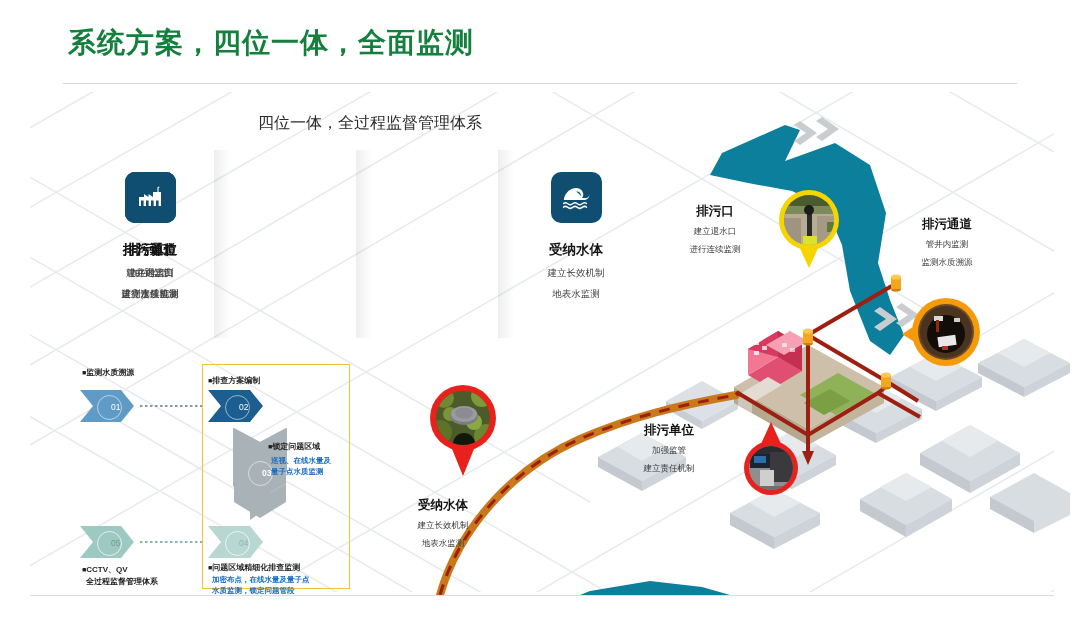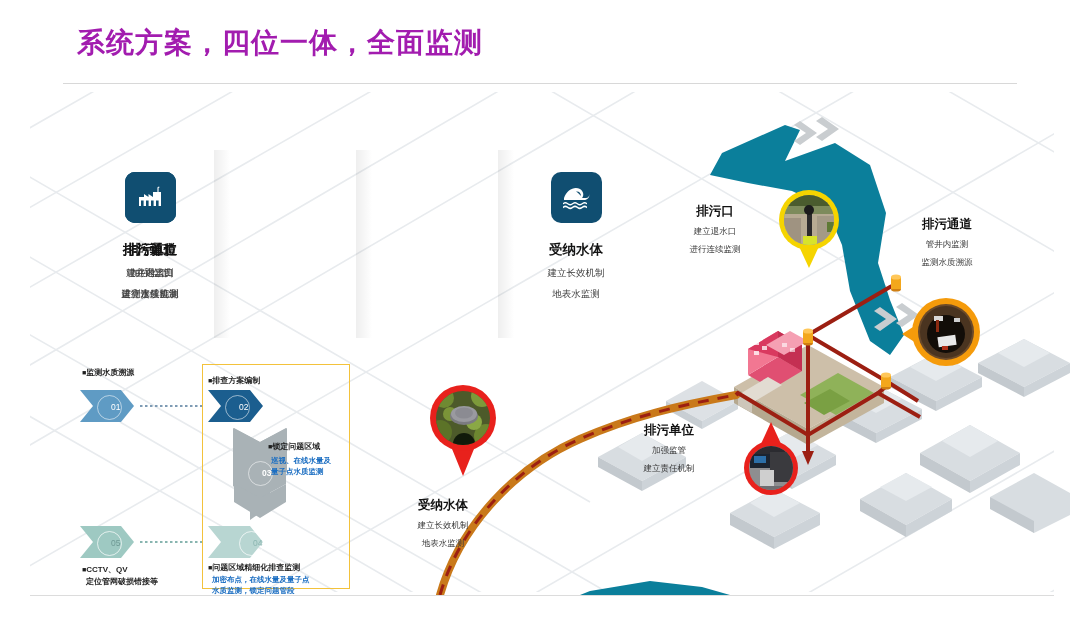--- a/index.html
+++ b/index.html
@@ -7,22 +7,22 @@
     width: 1080px; height: 618px;
     background: #ffffff;
     font-family: "Liberation Sans", sans-serif;
     overflow: hidden;
     position: relative;
   }
   .slide { position: relative; width: 1080px; height: 618px; background: #fff; overflow: hidden; }
 
   
   .title {
-    position: absolute; left: 77px; top: 24px;
-    font-size: 28px; font-weight: bold; color: #a21caf;
+    position: absolute; left: 68px; top: 24px;
+    font-size: 28px; font-weight: bold; color: #15803d;
     letter-spacing: 1px; white-space: nowrap;
   }
   .logo { position: absolute; right: 58px; top: 28px; text-align: center; }
   .logo-main { font-size: 25px; font-weight: bold; letter-spacing: -0.5px; line-height: 1; }
   .logo-main .k { color: #1a1a1a; }
   .logo-main .b { color: #3b7ddd; }
   .logo-sub { font-size: 14px; color: #4a8bea; letter-spacing: 3px; margin-top: 5px; font-weight: bold; }
   .header-rule {
     position: absolute; left: 63px; top: 83px; width: 954px; height: 1px;
     background: #d8d8d8;
@@ -127,20 +127,21 @@
         <path d="M760 -260 L1400 110"></path>
       </g>
     </svg>
   </div>
 
   <div class="title">系统方案，四位一体，全面监测</div>
 
   <div class="header-rule"></div>
   <div class="footer-rule"></div>
 
+  <div class="sub-title">四位一体，全过程监督管理体系</div>
 
   <div class="cards">
     <div class="card-sep sep1"></div>
     <div class="card-sep sep2"></div>
     <div class="card-sep sep3"></div>
 
     <div class="card">
       <div class="ico">
         <svg width="30" height="26" viewBox="0 0 30 26">
           <path d="M3 13 C6 4 14 1 19 4 C23 6.5 23 11 21 13 L25 13 C27 13 28.5 11 28.5 9 C28.5 12.5 26.5 15 23 15 L3 15 Z" fill="#fff"></path>
@@ -250,30 +251,30 @@
     <svg style="position:absolute; left:0px; top:160px;" width="272" height="36" viewBox="0 0 272 36">
       <path d="M2 2 L43 2 L56 18 L43 34 L2 34 L15 18 Z" fill="#9ec9c2"></path>
       <path d="M130 2 L172 2 L185 18 L172 34 L130 34 L143 18 Z" fill="#b8d6d2"></path>
       <line x1="62" y1="18" x2="124" y2="18" stroke="#88b5b0" stroke-width="2" stroke-dasharray="2.5 2.5"></line>
     </svg>
     <div class="chev" style="left:18px; top:166px; width:26px; height:26px; color:#6f9a95;">
       <span class="ring" style="border-color:rgba(255,255,255,0.7);">
           <span>05</span>
         </span>
     </div>
-    <div class="chev" style="left:160px; top:166px; width:26px; height:26px; color:#8cb6b1;">
+    <div class="chev" style="left:146px; top:166px; width:26px; height:26px; color:#8cb6b1;">
       <span class="ring" style="border-color:rgba(255,255,255,0.7);">
           <span>04</span>
         </span>
     </div>
 
     <div class="flow-lbl" style="left:4px; top:200px;">
       <span class="sq">■</span><b>CCTV、QV</b>
     </div>
-    <div class="flow-lbl" style="left:8px; top:212px; font-weight:bold;">定位管网破损错接等</div>
+    <div class="flow-lbl" style="left:8px; top:212px; font-weight:bold;">全过程监督管理体系</div>
 
     <div class="flow-lbl" style="left:130px; top:198px;">
       <span class="sq">■</span><b>问题区域精细化排查监测</b>
     </div>
     <div class="flow-blue" style="position:absolute; left:134px; top:211px; width:124px;">
       加密布点，在线水量及量子点<br>水质监测，锁定问题管段
     </div>
   </div>
 
   <svg style="position:absolute; left:330px; top:95px;" width="740" height="500" viewBox="0 0 740 500">

